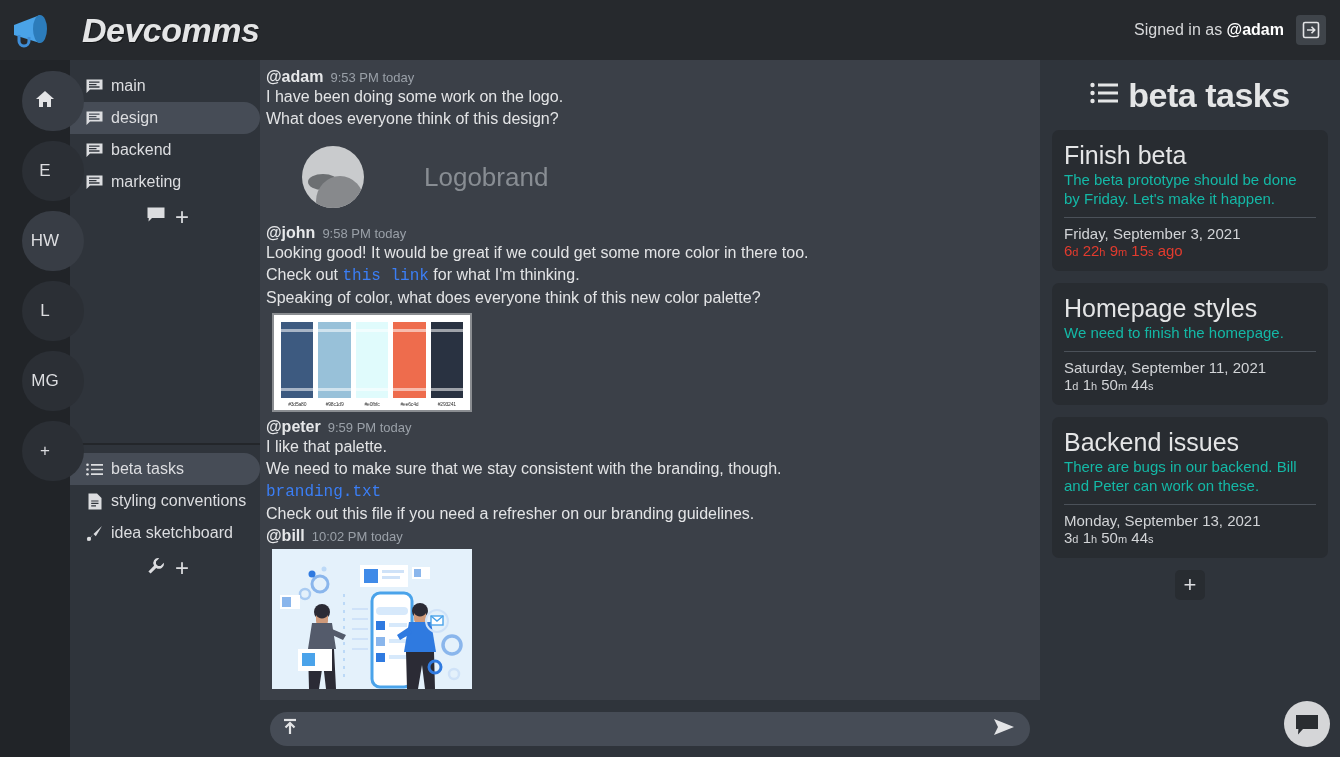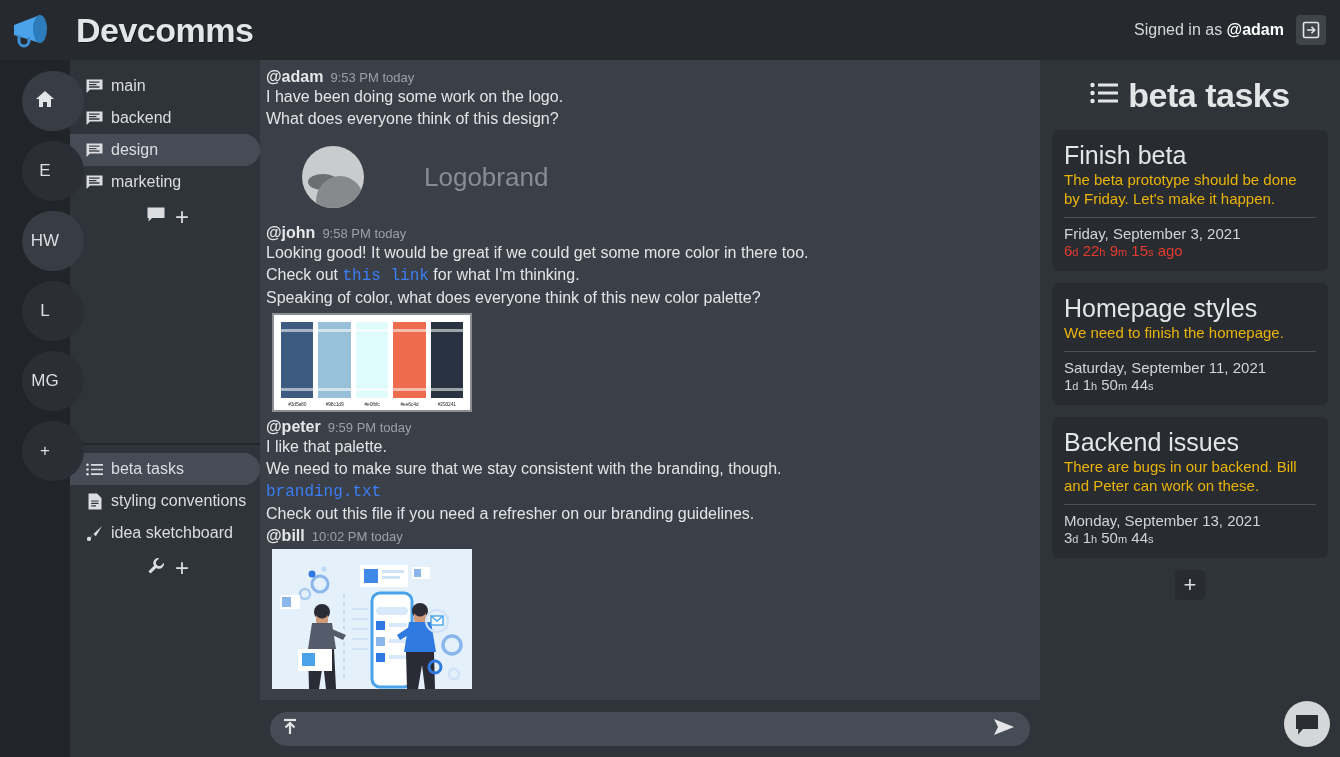--- a/index.html
+++ b/index.html
@@ -12,21 +12,21 @@
   }
   #app { position: relative; width: 1340px; height: 757px; display: flex; flex-direction: column; }
 
   
   .header {
     height: 60px; flex: 0 0 60px;
     background: #26292d;
     display: flex; align-items: center; justify-content: space-between;
     padding: 0 14px 0 10px;
   }
-  .brand { display: flex; align-items: flex-start; gap: 10px; }
+  .brand { display: flex; align-items: flex-start; gap: 16px; font-style: italic; }
   .brand-logo { width: 56px; height: 38px; display: block; }
   .brand-title {
     font-size: 34px; font-weight: bold; letter-spacing: -0.5px;
     color: #e4e5e6;
     text-shadow: 1px 1px 0 rgba(0,0,0,0.45);
   }
   .signed-in { display: flex; align-items: center; gap: 12px; }
   .signed-in-text { font-size: 16px; color: #d7d8da; }
   .signed-in-text b { color: #fff; font-weight: bold; }
   .signout-btn {
@@ -161,21 +161,21 @@
   .tasks-head {
     display: flex; align-items: center; justify-content: center; gap: 10px;
     height: 70px;
   }
   .tasks-title { font-size: 34px; font-weight: bold; color: #e4e5e6; letter-spacing: -0.5px; }
   .task-card {
     background: #282c31; border-radius: 7px;
     padding: 10px 12px 12px 12px; margin-bottom: 12px;
   }
   .task-title { font-size: 25px; color: #e4e5e6; line-height: 30px; }
-  .task-desc { font-size: 15px; color: #eab308; line-height: 19px; }
+  .task-desc { font-size: 15px; color: #14b8a6; line-height: 19px; }
   .task-sep { height: 1px; background: #4b5159; margin: 9px 0 7px 0; }
   .task-date { font-size: 15px; color: #d2d4d7; }
   .task-count { font-size: 15px; color: #d2d4d7; }
   .task-count.overdue, .task-count.overdue u { color: #e23b2e; text-decoration: none; }
   .task-count u { text-decoration: none; font-size: 11px; }
   .task-add {
     width: 30px; height: 30px; border-radius: 5px; background: #282c31;
     display: flex; align-items: center; justify-content: center;
     margin: 4px auto 0 auto; font-size: 22px; color: #dcdde0; line-height: 1;
   }
@@ -246,38 +246,38 @@
         <div class="side-item">
           <span class="ico">
             <svg width="17" height="15" viewBox="0 0 17 15">
                 <path d="M0.5 0.5 H16.5 V10.5 H4 L0.5 14 Z" fill="#dcdde0"></path>
                 <path d="M3 3.2 H13.5 M3 5.6 H10.5 M3 8 H13.5" stroke="#2f343b" stroke-width="1.3"></path>
               </svg>
           </span>
           <span>main</span>
         </div>
 
+        <div class="side-item active">
+          <span class="ico">
+            <svg width="17" height="15" viewBox="0 0 17 15">
+                <path d="M0.5 0.5 H16.5 V10.5 H4 L0.5 14 Z" fill="#dcdde0"></path>
+                <path d="M3 3.2 H13.5 M3 5.6 H10.5 M3 8 H13.5" stroke="#464c56" stroke-width="1.3"></path>
+              </svg>
+          </span>
+          <span>design</span>
+        </div>
+
         <div class="side-item">
           <span class="ico">
             <svg width="17" height="15" viewBox="0 0 17 15">
                 <path d="M0.5 0.5 H16.5 V10.5 H4 L0.5 14 Z" fill="#dcdde0"></path>
                 <path d="M3 3.2 H13.5 M3 5.6 H10.5 M3 8 H13.5" stroke="#2f343b" stroke-width="1.3"></path>
               </svg>
           </span>
           <span>backend</span>
-        </div>
-
-        <div class="side-item active">
-          <span class="ico">
-            <svg width="17" height="15" viewBox="0 0 17 15">
-                <path d="M0.5 0.5 H16.5 V10.5 H4 L0.5 14 Z" fill="#dcdde0"></path>
-                <path d="M3 3.2 H13.5 M3 5.6 H10.5 M3 8 H13.5" stroke="#464c56" stroke-width="1.3"></path>
-              </svg>
-          </span>
-          <span>design</span>
         </div>
 
         <div class="side-item">
           <span class="ico">
             <svg width="17" height="15" viewBox="0 0 17 15">
                 <path d="M0.5 0.5 H16.5 V10.5 H4 L0.5 14 Z" fill="#dcdde0"></path>
                 <path d="M3 3.2 H13.5 M3 5.6 H10.5 M3 8 H13.5" stroke="#2f343b" stroke-width="1.3"></path>
               </svg>
           </span>
           <span>marketing</span>

